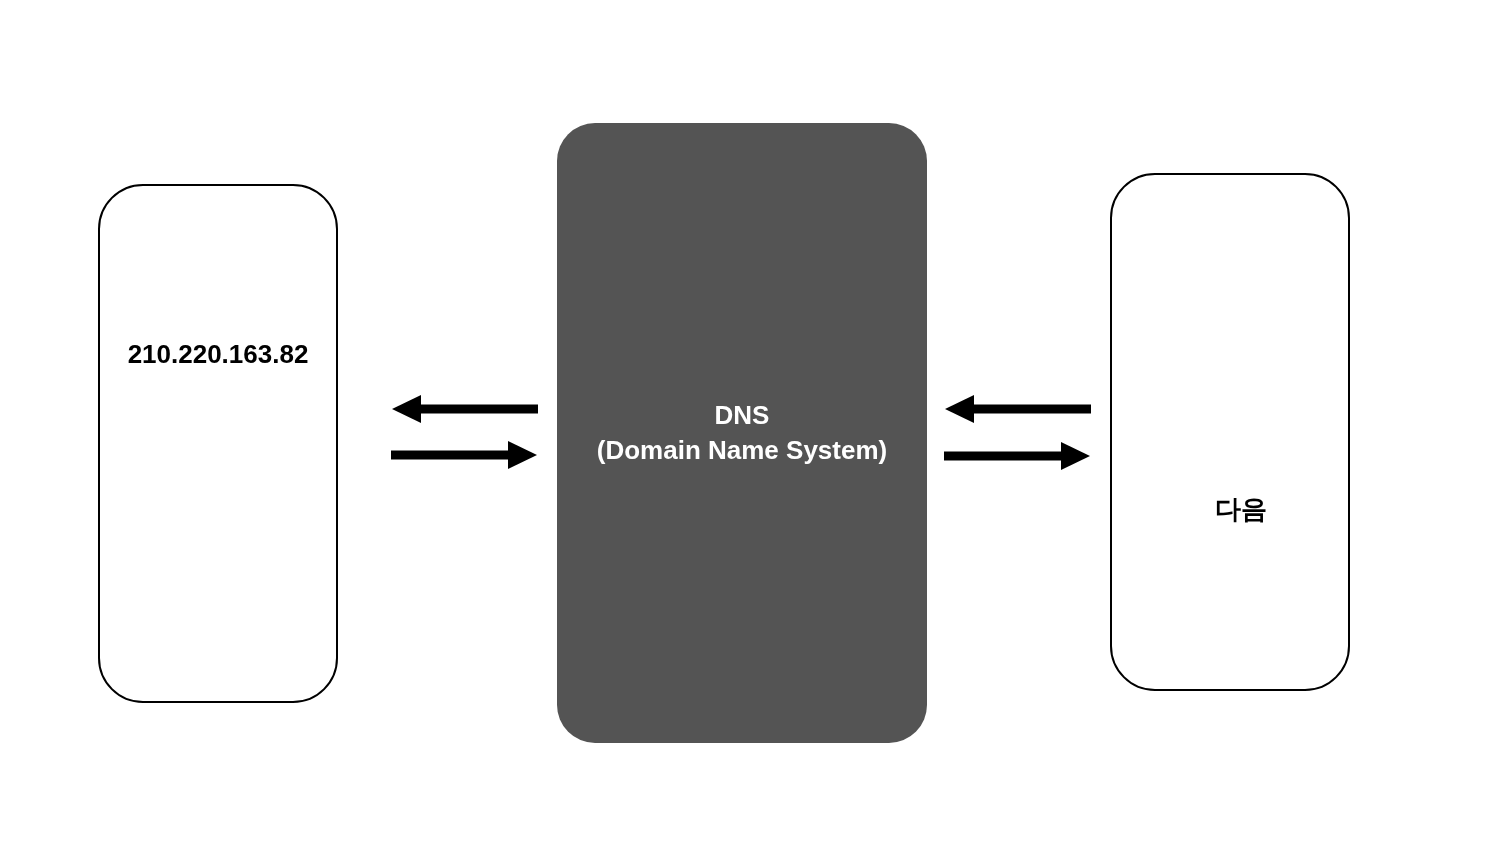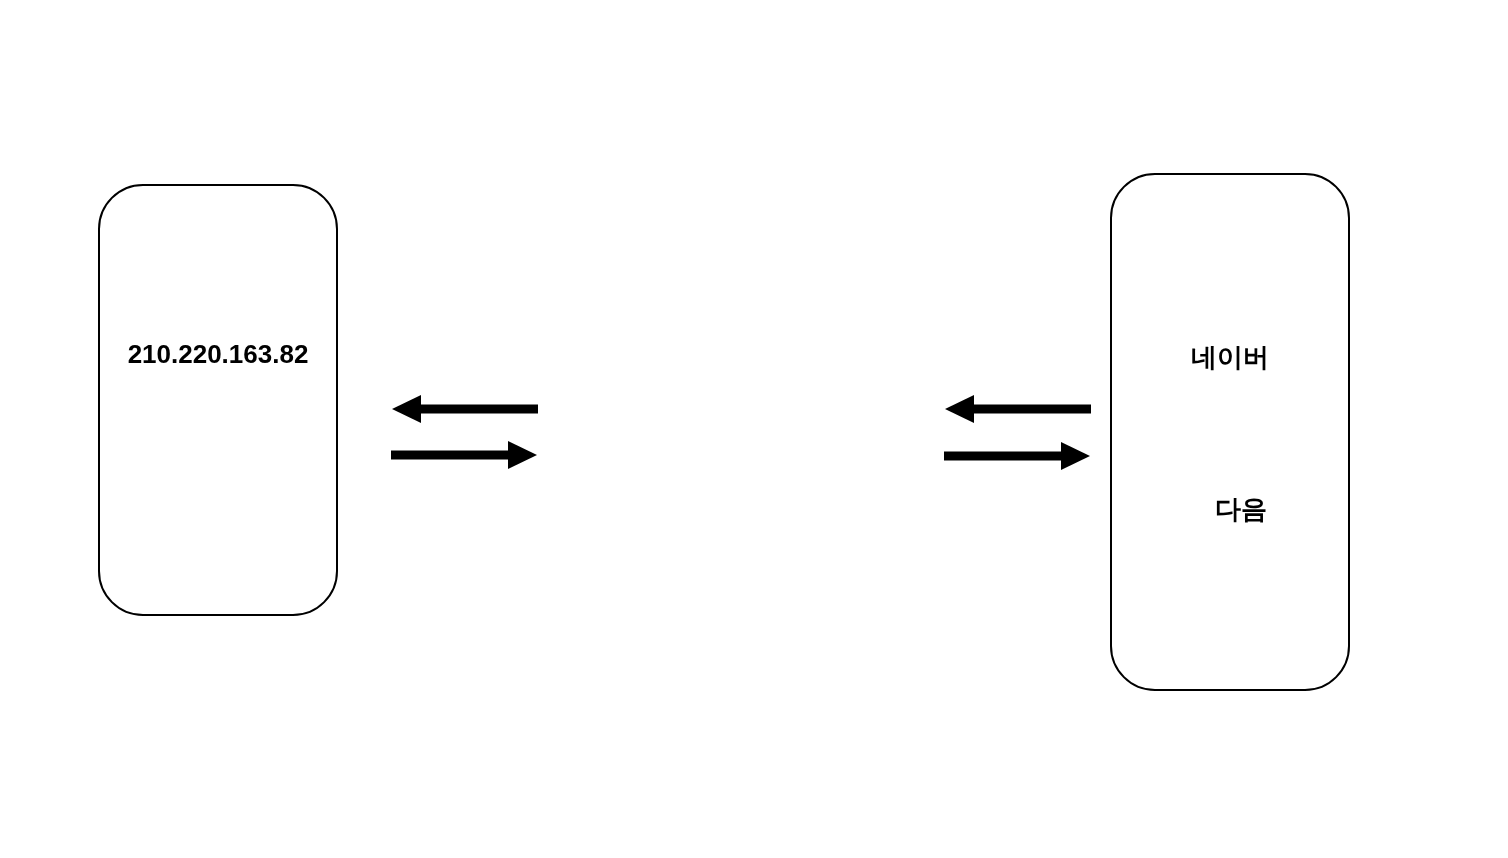--- a/index.html
+++ b/index.html
@@ -23,21 +23,21 @@
   }
   .white-box {
     background: #ffffff;
     border: 2px solid #000000;
     border-radius: 45px;
   }
   .ip-box {
     left: 98px;
     top: 184px;
     width: 240px;
-    height: 432px;
+    height: 519px;
     padding-left: 32px;
   }
   .domain-box {
     left: 1110px;
     top: 173px;
     width: 240px;
     height: 518px;
   }
   .dns-box {
     left: 557px;
@@ -89,23 +89,28 @@
 </style>
 </head>
 <body>
 
 <div class="canvas">
 
   <div class="box white-box ip-box">
     <div class="box-label label-1">210.220.163.82</div>
   </div>
 
+  <div class="box dns-box" style="background: rgb(84, 84, 84);">
+    <div class="dns-title">
+      <div>DNS</div>
+      <div>(Domain Name System)</div>
+    </div>
+  </div>
 
   <div class="box white-box domain-box">
-    <div class="box-label label-1">네이버</div>
     <div class="box-label label-2">다음</div>
   </div>
 
   <svg class="arrow point-left arrow-left-top" viewBox="0 0 146 30">
     <rect x="0" y="10.5" width="122" height="9" fill="#000000"></rect>
     <polygon points="117,1 146,15 117,29" fill="#000000"></polygon>
   </svg>
 
   <svg class="arrow arrow-left-bottom" viewBox="0 0 146 30">
     <rect x="0" y="10.5" width="122" height="9" fill="#000000"></rect>

